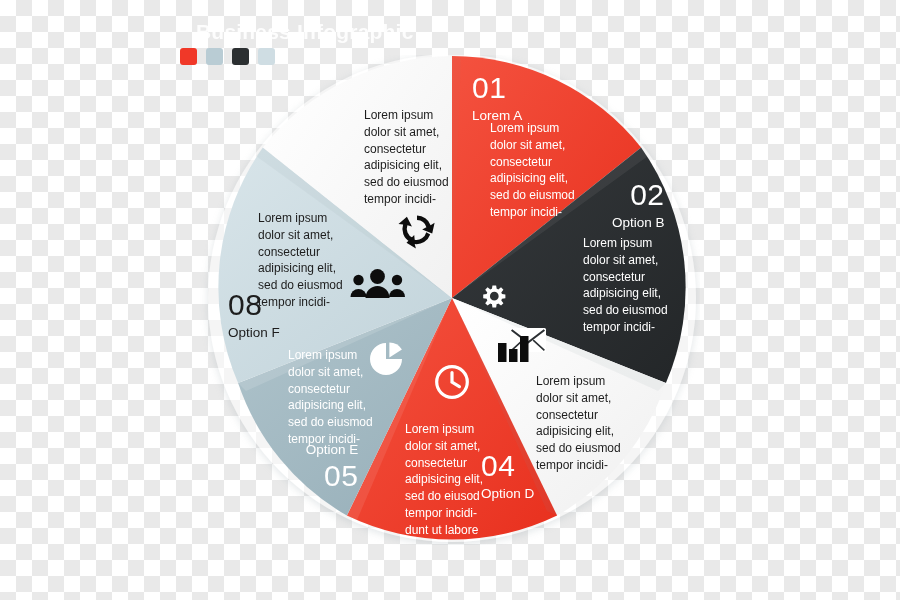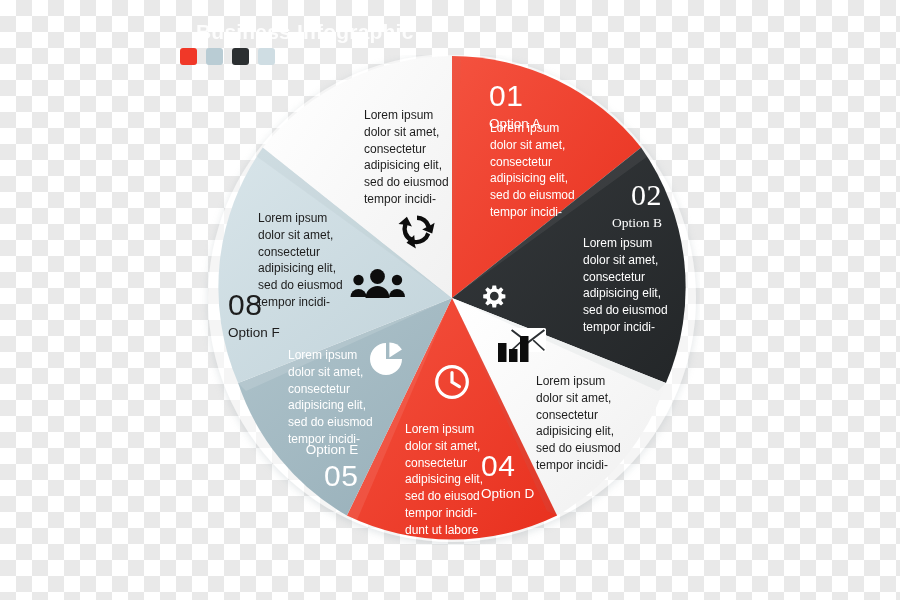--- a/index.html
+++ b/index.html
@@ -182,32 +182,32 @@
         </g>
 
         <g transform="translate(200,158)">
           <path d="M17,2.6 A14.4,14.4 0 0,1 30.6,12.2 L34.6,9.8 L32.2,20.6 L22.2,16.6 L26.4,14.3 A10.1,10.1 0 0,0 17,7.1 Z" fill="#0d0d0d"></path>
           <path d="M30.2,21.6 A14.4,14.4 0 0,1 14.7,31.1 L15.9,35.6 L6.5,29.7 L14.2,22.1 L14.7,26.8 A10.1,10.1 0 0,0 26.3,19.3 Z" fill="#0d0d0d"></path>
           <path d="M9.8,28.7 A14.4,14.4 0 0,1 3.1,11.5 L-1.5,11.1 L6.9,3.7 L11.9,13.5 L7.4,12.2 A10.1,10.1 0 0,0 12.6,24.8 Z" fill="#0d0d0d"></path>
         </g>
       </g>
     </svg>
 
-    <div class="seg-label light-txt" style="left:289px; top:18px;margin-top:8px;">
+    <div class="seg-label light-txt" style="left:272px; top:18px;">
       <div class="seg-num">01</div>
-      <div class="seg-opt" style="margin-top:6px;">Option A</div>
+      <div class="seg-opt" style="margin-top:6px;">Lorem A</div>
     </div>
     <div class="seg-body light-txt" style="left:290px; top:65px;">Lorem ipsum
 dolor sit amet,
 consectetur
 adipisicing elit,
 sed do eiusmod
 tempor incidi-</div>
 
-    <div class="seg-label light-txt" style="left:412px; top:125px; text-align:right;font-family:Liberation Serif, serif;">
+    <div class="seg-label light-txt" style="left:412px; top:125px; text-align:right;">
       <div class="seg-num">02</div>
       <div class="seg-opt" style="margin-top:6px;">Option B</div>
     </div>
     <div class="seg-body light-txt" style="left:383px; top:180px;">Lorem ipsum
 dolor sit amet,
 consectetur
 adipisicing elit,
 sed do eiusmod
 tempor incidi-</div>
 

